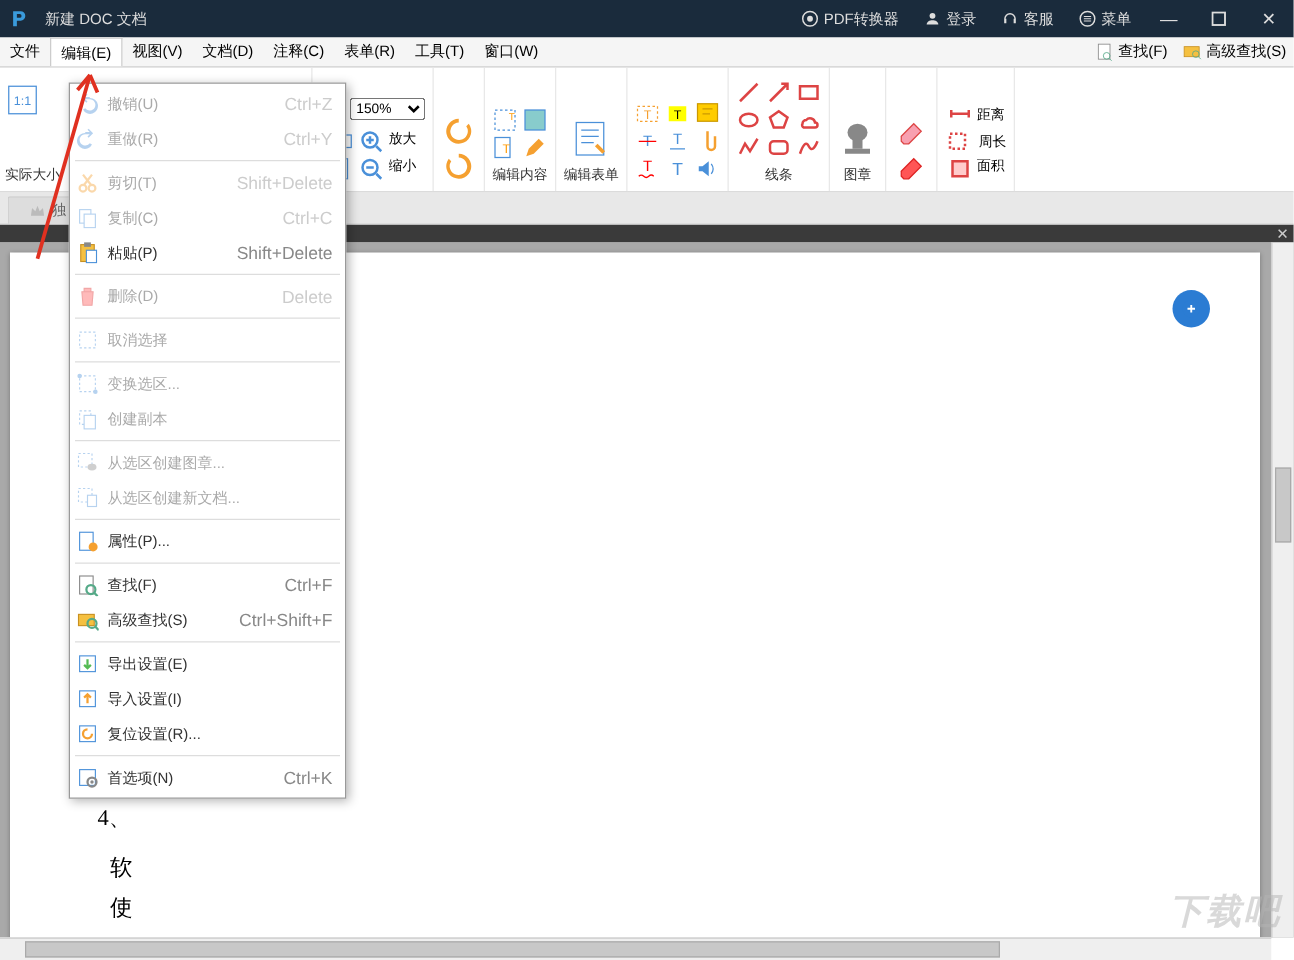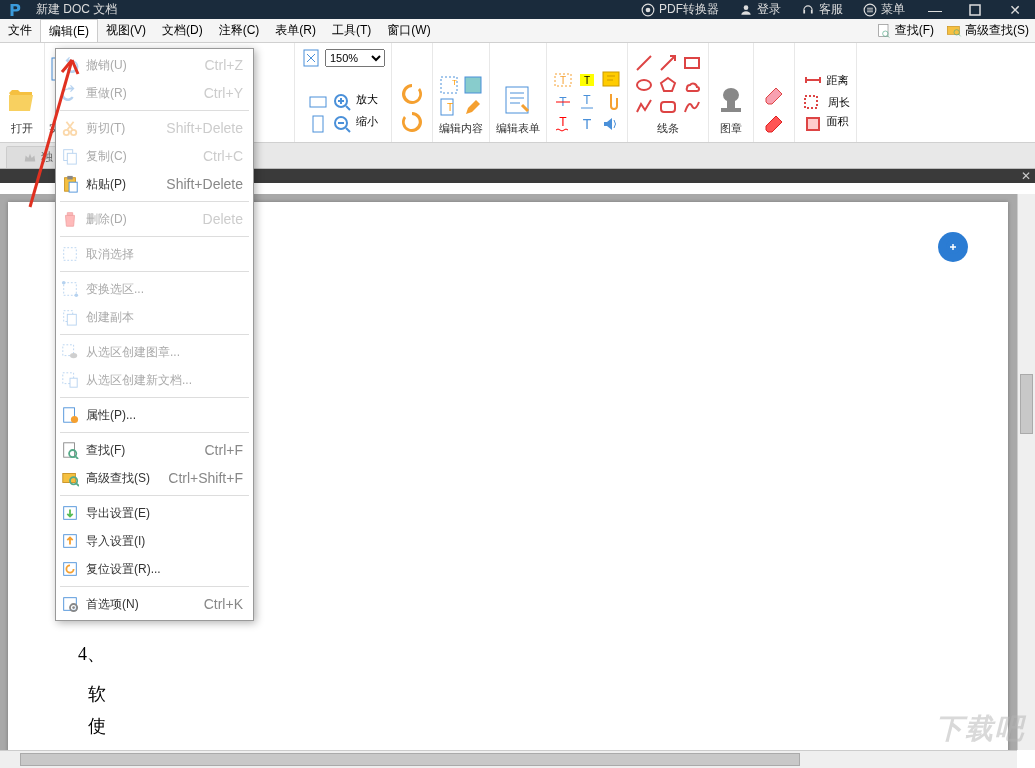--- a/index.html
+++ b/index.html
@@ -1,19 +1,19 @@
 <!DOCTYPE html>
 <html><head>
 <meta charset="utf-8">
 <style>
 * { margin:0; padding:0; box-sizing:border-box; font-family:"Microsoft YaHei","SimSun",sans-serif; }
 body { width:1035px; height:768px; background:#fff; overflow:hidden; position:relative; }
 
 
-.titlebar { height:19px; background:#1a2b3c; color:#fff; display:flex; align-items:center; font-size:12px; }
+.titlebar { height:30px; background:#1a2b3c; color:#fff; display:flex; align-items:center; font-size:12px; }
 .titlebar .logo { width:30px; height:30px; display:flex; align-items:center; justify-content:center; color:#3a9bdc; font-weight:bold; font-size:16px; }
 .titlebar .title { flex:0 0 auto; padding:0 6px; color:#ddd; }
 .titlebar .spacer { flex:1; }
 .titlebar .tbtn { display:flex; align-items:center; padding:0 10px; height:30px; cursor:pointer; gap:4px; color:#ddd; }
 .titlebar .wbtn { width:40px; height:30px; display:flex; align-items:center; justify-content:center; color:#ddd; font-size:14px; cursor:pointer; }
 .tbicon { width:14px; height:14px; display:inline-block; }
 
 
 .menubar { height:24px; background:#f5f5f5; border-bottom:1px solid #d0d0d0; display:flex; align-items:center; font-size:12px; position:relative; }
 .menubar .mitem { padding:0 8px; height:100%; display:flex; align-items:center; cursor:pointer; }
@@ -48,21 +48,21 @@
 .paper .txt { position:absolute; font-family:"SimSun",serif; font-size:18px; color:#000; }
 .floatbtn { position:absolute; right:40px; top:30px; width:30px; height:30px; border-radius:50%; background:#2b7cd3; display:flex; align-items:center; justify-content:center; color:#fff; font-size:12px; cursor:pointer; }
 
 
 .vscroll { position:absolute; right:0; top:194px; width:18px; bottom:18px; background:#efefef; border-left:1px solid #ccc; }
 .vscroll .thumb { position:absolute; left:2px; right:2px; top:180px; height:60px; background:#c8c8c8; border:1px solid #aaa; }
 .hscroll { position:absolute; left:0; right:18px; bottom:0; height:18px; background:#efefef; border-top:1px solid #ccc; }
 .hscroll .thumb { position:absolute; top:2px; bottom:2px; left:20px; width:780px; background:#c8c8c8; border:1px solid #aaa; }
 
 
-.dropdown { position:absolute; left:55px; top:48px; width:199px; background:#fff; border:1px solid #999; box-shadow:2px 2px 8px rgba(0,0,0,0.3); z-index:100; font-size:12px; padding:2px 0; }
+.dropdown { position:absolute; left:55px; top:66px; width:222px; background:#fff; border:1px solid #999; box-shadow:2px 2px 8px rgba(0,0,0,0.3); z-index:100; font-size:12px; padding:2px 0; }
 .dropdown .ditem { height:28px; display:flex; align-items:center; padding:0 10px 0 4px; cursor:pointer; color:#333; }
 .dropdown .ditem.disabled { color:#aaa; cursor:default; }
 .dropdown .dicon { width:20px; height:20px; margin-right:6px; flex-shrink:0; display:flex; align-items:center; justify-content:center; }
 .dropdown .dlabel { flex:1; }
 .dropdown .dshort { color:#888; font-size:14px; }
 .dropdown .ditem.disabled .dshort { color:#ccc; }
 .dropdown .dsep { height:1px; background:#ddd; margin:3px 4px; }
 
 
 .arrow { position:absolute; left:10px; top:52px; width:80px; height:160px; z-index:200; pointer-events:none; }
@@ -140,45 +140,36 @@
           <rect x="2" y="5" width="18" height="12" fill="#f5c040" stroke="#c89020"></rect>
           <circle cx="16" cy="14" r="4" fill="none" stroke="#5a8"></circle>
           <path d="M19 17l3 3" stroke="#5a8"></path>
         </svg>
       <span>高级查找(S)</span>
     </div>
   </div>
 </div>
 
 <div class="ribbon">
-  <div class="rgroup">
-    <div class="bigbtn">
-      <svg class="bigicon" viewBox="0 0 32 32">
-          <path d="M3 8l3-3h6l2 2h12v4H5l-2-3z" fill="#f5c040"></path>
-          <path d="M3 10h24l-3 16H3V10z" fill="#f8d060"></path>
-        </svg>
-      <span class="lbl">打开</span>
-    </div>
-  </div>
   <div class="rgroup" style="width:250px">
     <span class="lbl" style="position:absolute;bottom:6px;left:4px">实际大小</span>
     <svg class="midicon" viewBox="0 0 28 28" style="position:absolute;top:12px;left:4px">
         <rect x="3" y="3" width="22" height="22" fill="#fff" stroke="#4a90d9"></rect>
         <text x="14" y="18" text-anchor="middle" font-size="10" fill="#4a90d9">1:1</text>
       </svg>
   </div>
   <div class="rgroup">
     <div class="zoombox">
       <svg class="smicon" viewBox="0 0 20 20">
           <rect x="3" y="2" width="14" height="16" fill="#fff" stroke="#4a90d9"></rect>
           <path d="M6 6l8 8M14 6l-8 8" stroke="#4a90d9"></path>
         </svg>
       <select><option>150%</option></select>
     </div>
-    <div class="row" style="margin-top:24px">
+    <div class="row" style="margin-top:6px">
       <svg class="smicon" viewBox="0 0 20 20">
           <rect x="2" y="5" width="16" height="10" fill="#fff" stroke="#4a90d9"></rect>
         </svg>
       <svg class="smicon" viewBox="0 0 20 20">
           <circle cx="9" cy="9" r="6" fill="none" stroke="#4a90d9" stroke-width="2"></circle>
           <path d="M9 6v6M6 9h6M14 14l4 4" stroke="#4a90d9" stroke-width="2"></path>
         </svg>
       <span style="font-size:11px">放大</span>
     </div>
     <div class="row">

